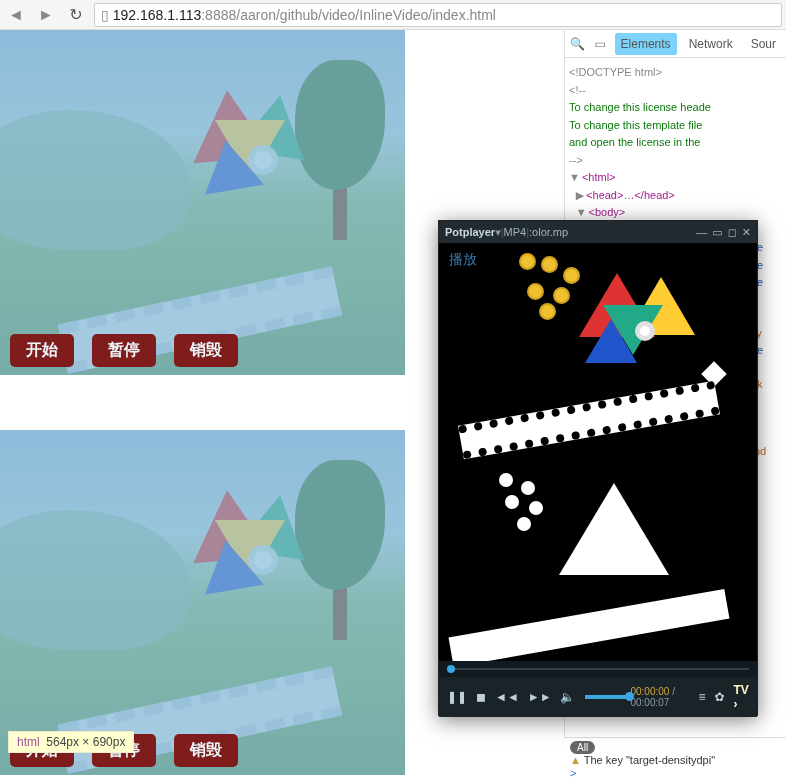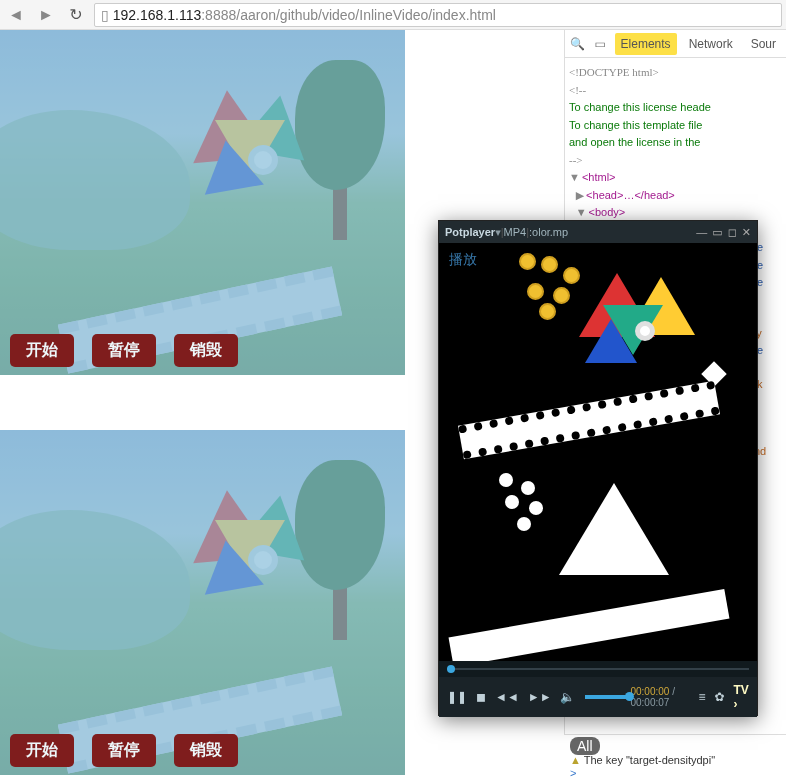--- a/index.html
+++ b/index.html
@@ -44,32 +44,32 @@
 .bottom-block { position: absolute; top: 400px; }
 
 
 .tooltip { position: absolute; bottom: 30px; left: 8px; background: #ffffd0; border: 1px solid #eec; padding: 3px 8px; font-size: 12px; color: #444; }
 .tooltip .tag { color: #a050a0; }
 
 
 .devtools-top { height: 28px; border-bottom: 1px solid #ddd; display: flex; align-items: center; padding: 0 4px; gap: 6px; font-size: 12px; color: #555; }
 .dt-icon { width: 18px; height: 18px; display: flex; align-items:center; justify-content:center; color:#666; }
 .dt-tab { padding: 4px 6px; }
-.dt-tab.active { background: #fde047; border-radius: 2px; }
+.dt-tab.active { background: #7dd3fc; border-radius: 2px; }
 .devtools-body { padding: 6px 4px; font-family: Menlo, Consolas, monospace; font-size: 11px; line-height: 1.5; color: #333; white-space: pre; overflow: hidden; }
-.hl-doc { color: #888; font-family: Liberation Serif, serif; }
+.hl-doc { color: #888; }
 .hl-comment { color: #0a7a0a; }
 .hl-tag { color: #a31b8f; }
 .hl-attr { color: #c46b26; }
 .hl-str { color: #2a5db0; }
 .arrow { color: #888; margin-right: 2px; }
 .devtools-bottom { position:absolute; bottom:0; right:0; width:222px; padding:3px 6px; font-family: Menlo, monospace; font-size:11px; color:#333; background:#fff; border-top:1px solid #ddd; }
 .warn { color:#baa32e; }
 .prompt { color:#3a7acc; }
-.pill { background:#666; color:#fff; border-radius:8px; padding:1px 7px; font-size:14px; }
+.pill { background:#666; color:#fff; border-radius:8px; padding:1px 7px; font-size:10px; }
 
 
 .potplayer { position: absolute; top: 220px; right: 28px; width: 320px; height: 496px; background: #000; border: 1px solid #222; box-shadow: 0 4px 20px rgba(0,0,0,0.5); }
 .pp-title { height: 22px; background: #222b30; display: flex; align-items: center; padding: 0 6px; font-size: 11px; color: #a0b4bc; }
 .pp-title .pp-name { color: #c8d8e0; font-weight: bold; }
 .pp-sep { color: #555; }
 .pp-winbtns { margin-left: auto; display:flex; gap:5px; color:#aaa; font-size:11px; }
 .pp-video { position: relative; height: 418px; background: #000; overflow:hidden;text-decoration:underline; }
 .pp-label { position:absolute; top:8px; left:10px; color:#3676a8; font-size:14px; }
 .pp-coins { position:absolute; top:10px; left:80px; width:90px; height:60px; }
@@ -160,20 +160,24 @@
         <div class="film"></div>
       </div>
       <div class="overlay"></div>
       <div class="btn-row">
         <div class="btn">开始</div>
         <div class="btn">暂停</div>
         <div class="btn">销毁</div>
       </div>
     </div>
 
+    <div class="tooltip">
+      <span class="tag">html</span>
+      &nbsp;<span>564px × 690px</span>
+    </div>
   </div>
 
   <div class="right-pane">
     <div class="devtools-top">
       <div class="dt-icon">🔍</div>
       <div class="dt-icon">▭</div>
       <div class="dt-tab active">Elements</div>
       <div class="dt-tab">Network</div>
       <div class="dt-tab">Sour</div>
     </div>

